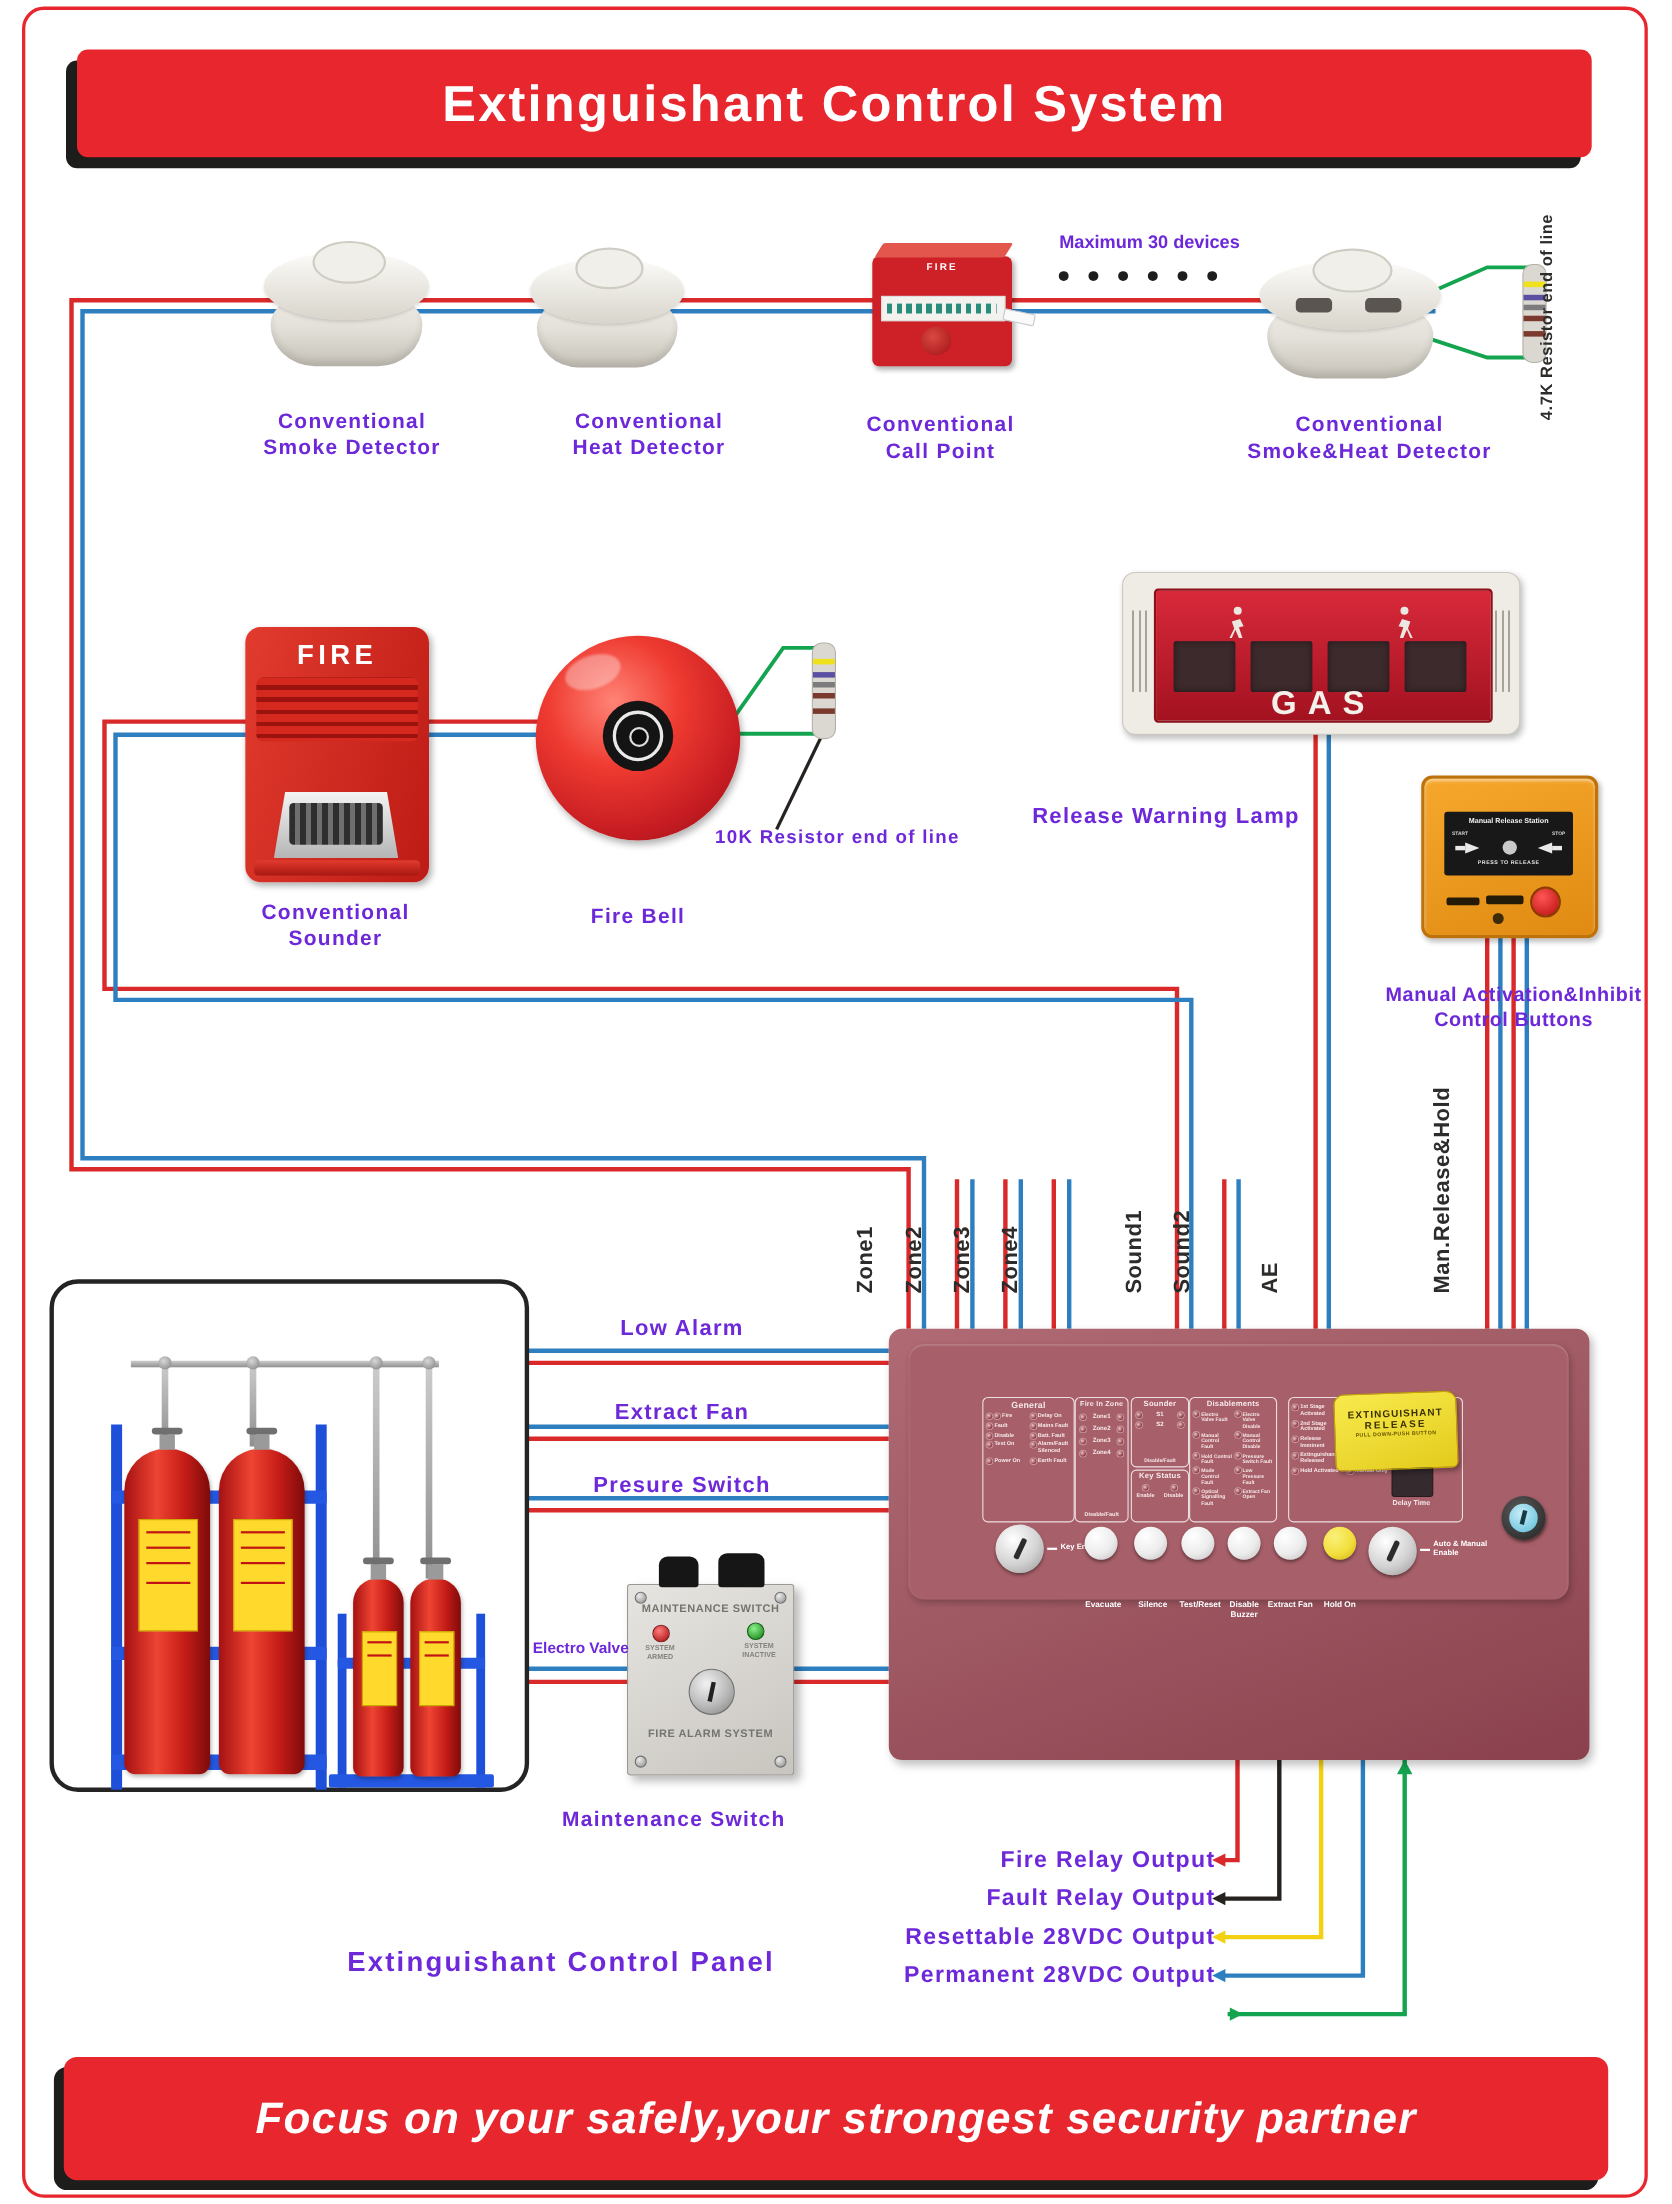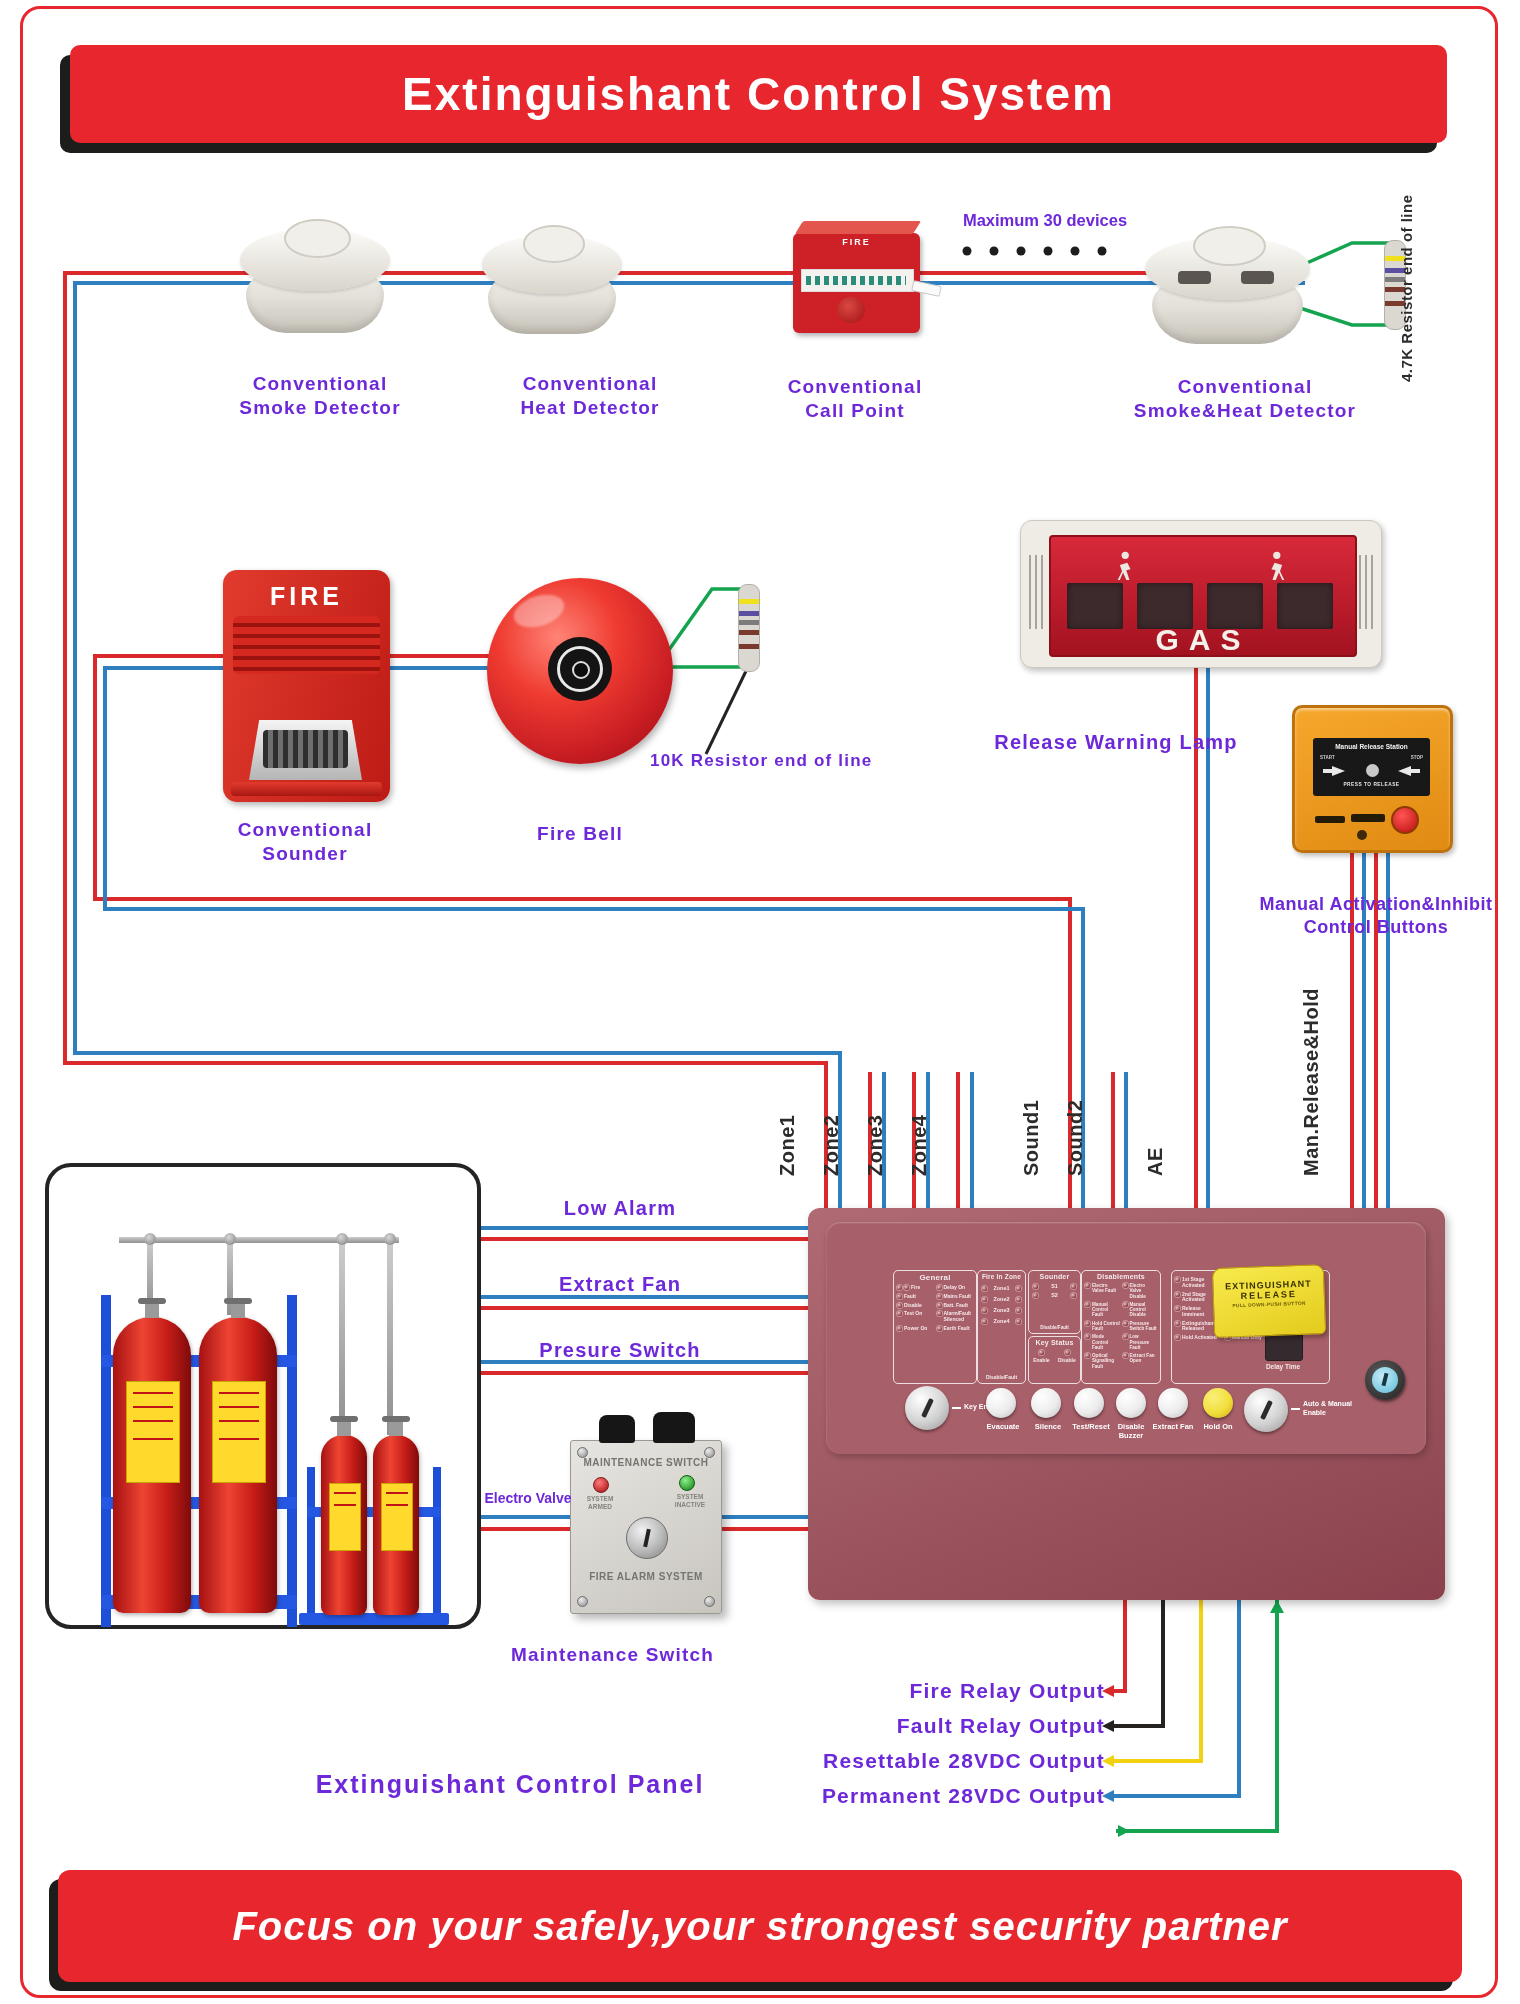--- a/index.html
+++ b/index.html
@@ -99,21 +99,21 @@
        background:linear-gradient(160deg,#f8ea4d,#e3cb1c);border:1px solid #c2a600;box-shadow:2px 3px 4px rgba(0,0,0,.3);transform:rotate(-2deg);
        text-align:center;color:#3a3000;}
   .cover .l1{font-size:9px;font-weight:bold;margin-top:13px;letter-spacing:1px;}
   .cover .l2{font-size:9px;font-weight:bold;letter-spacing:2px;}
   .cover .l3{font-size:4.8px;font-weight:bold;color:#6b5a00;margin-top:2px;letter-spacing:.4px;}
   .delay-disp{position:absolute;left:457px;top:125px;width:36px;height:26px;background:#352a2e;border:1px solid #241c1f;border-radius:3px;}
   .delay-lbl{position:absolute;left:447px;top:155px;width:56px;text-align:center;font-size:6.5px;font-weight:bold;color:#f6e8ea;}
   .pbtn{position:absolute;width:30px;height:30px;border-radius:50%;
        background:radial-gradient(circle at 35% 30%,#ffffff,#ececec 55%,#bdbdbd);box-shadow:0 2px 3px rgba(0,0,0,.4);}
   .pbtn.yellow{background:radial-gradient(circle at 35% 30%,#faf07a,#f2df3d 55%,#cdb012);}
-  .pbtn-lbl{position:absolute;width:52px;text-align:center;font-size:7.5px;font-weight:bold;color:#fff;}
+  .pbtn-lbl{position:absolute;width:52px;text-align:center;font-size:7.5px;font-weight:bold;color:#fff;margin-top:32px;}
   .keysw{position:absolute;width:44px;height:44px;border-radius:50%;
        background:radial-gradient(circle at 36% 30%,#ffffff,#d2d2d2 55%,#969696);box-shadow:0 2px 3px rgba(0,0,0,.4);}
   .keysw .slot{position:absolute;left:20px;top:12px;width:5px;height:20px;background:#2c2c2c;transform:rotate(25deg);border-radius:2px;}
   .kdash{position:absolute;height:2px;background:#fff;}
   .klbl{position:absolute;font-size:7px;font-weight:bold;color:#fff;white-space:pre-line;line-height:1.25;}
   .bluelock{position:absolute;left:557px;top:152px;width:40px;height:40px;border-radius:50%;
        background:radial-gradient(circle at 40% 35%,#5a5a5a,#232323);box-shadow:1px 2px 3px rgba(0,0,0,.5);}
   .bluelock .in{position:absolute;left:7px;top:7px;width:26px;height:26px;border-radius:50%;
        background:radial-gradient(circle at 40% 35%,#c8ecf7,#58bcd8);}
   .bluelock .slot{position:absolute;left:18px;top:13px;width:4px;height:13px;background:#143a46;transform:rotate(14deg);}
@@ -303,21 +303,21 @@
         <circle cx="15" cy="4" r="3.4" fill="#ece8e1"></circle>
         <path fill="#ece8e1" d="M8 27l4-8-2-6 7-2 3 6-4 1 3 9h-3l-3-7-3 7z"></path>
       </svg>
       <div class="lamp-cell" style="left:16px;"></div>
       <div class="lamp-cell" style="left:86px;"></div>
       <div class="lamp-cell" style="left:156px;"></div>
       <div class="lamp-cell" style="left:226px;"></div>
       <div class="lamp-gas">GAS</div>
     </div>
   </div>
-  <div class="lbl" style="left:986px;top:730px;width:260px;font-size:20px;">Release Warning Lamp</div>
+  <div class="lbl" style="left:930px;top:730px;width:260px;font-size:20px;">Release Warning Lamp</div>
 
   <div class="dev mrs" style="left:1292px;top:705px;width:155px;height:142px;">
     <div class="mrs-panel">
       <div class="mrs-title">Manual Release Station</div>
       <div class="mrs-ss" style="left:7px;">START</div>
       <div class="mrs-ss" style="right:7px;">STOP</div>
       <div class="mrs-shaft" style="left:10px;"></div>
       <div class="mrs-arrow-r" style="left:19px;"></div>
       <div class="mrs-circle"></div>
       <div class="mrs-arrow-l" style="left:85px;"></div>

